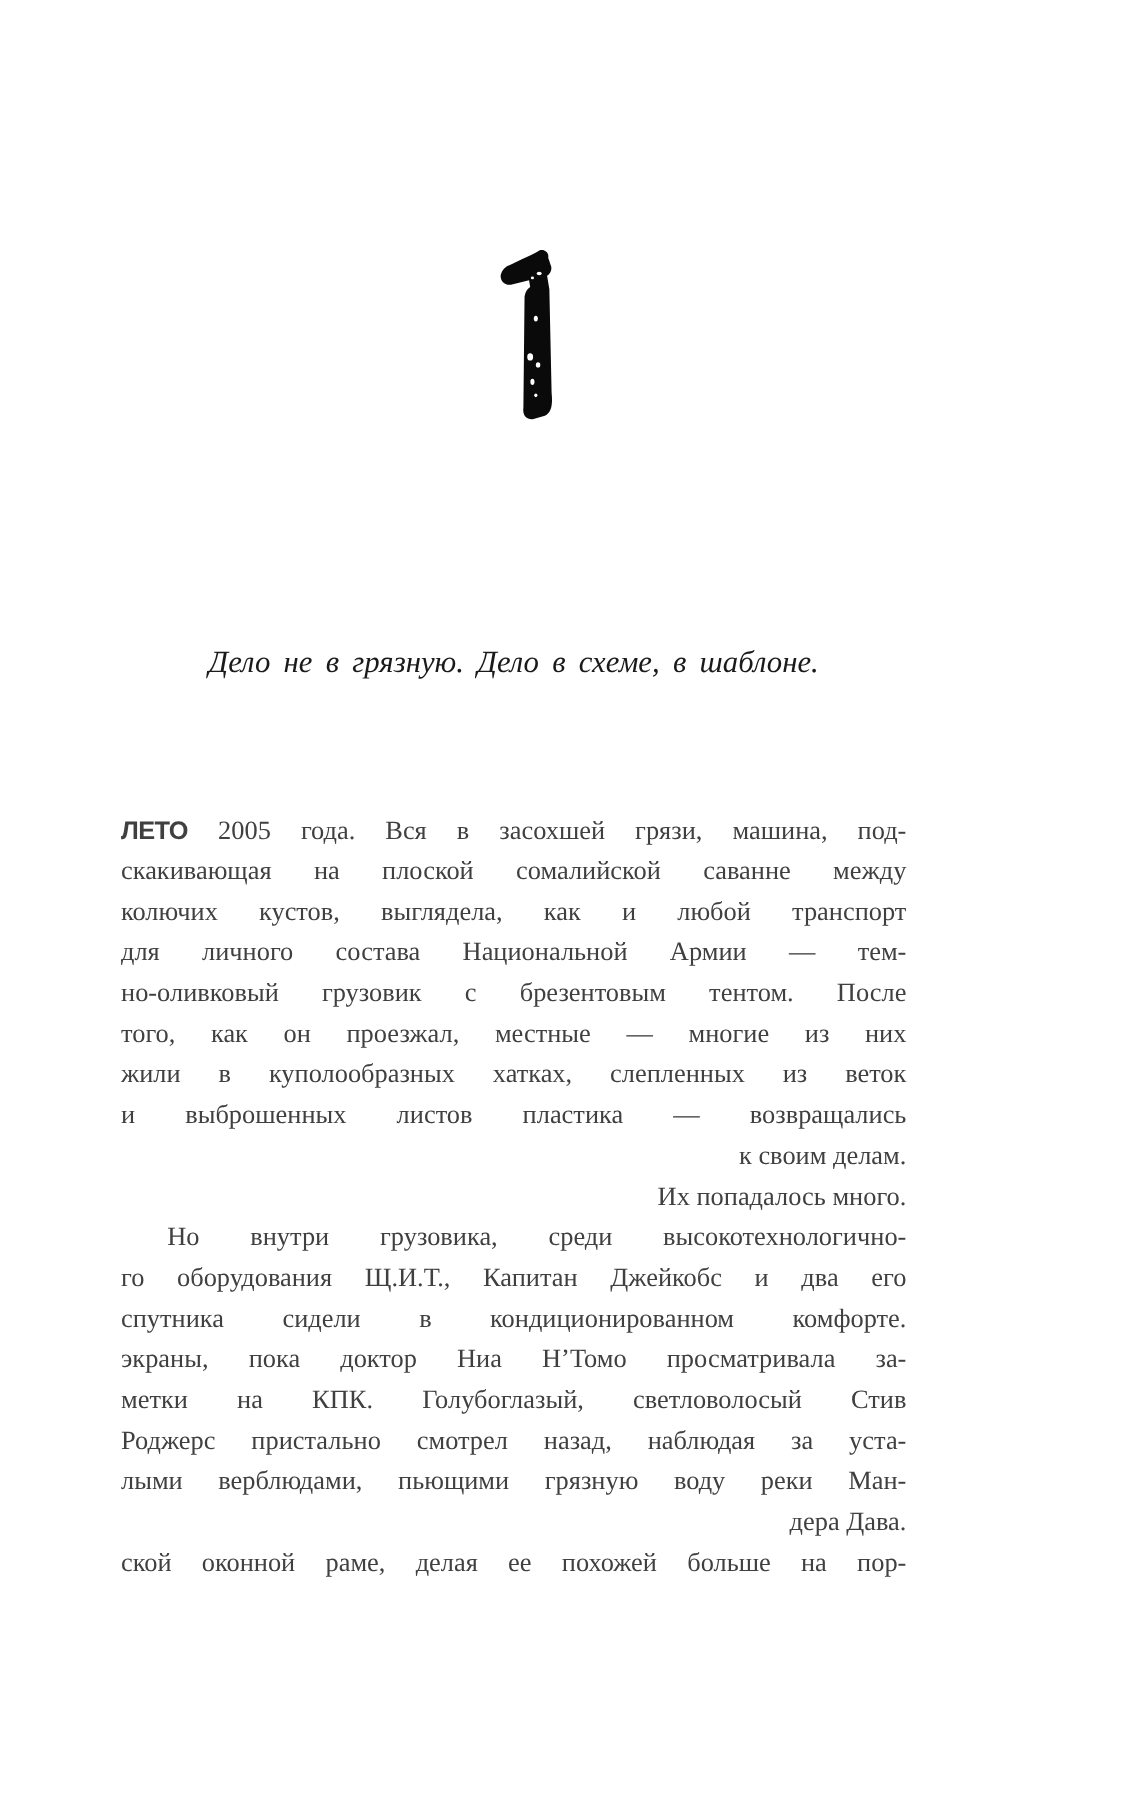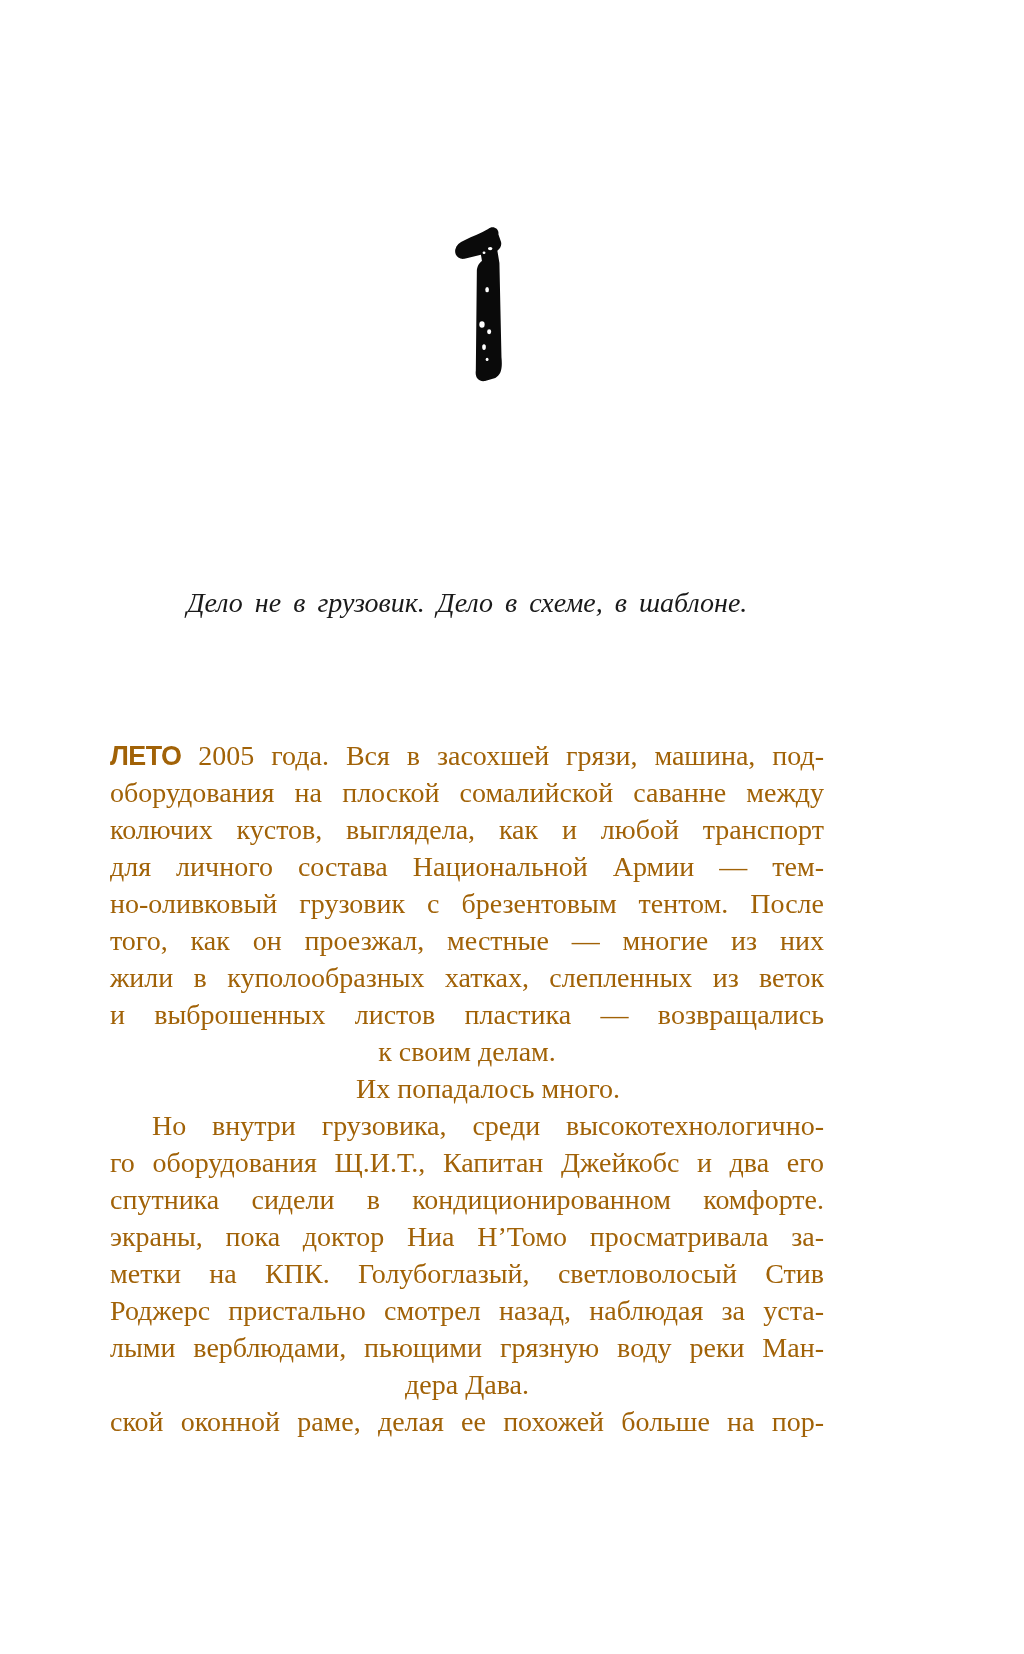--- a/index.html
+++ b/index.html
@@ -28,28 +28,28 @@
     font-style: italic;
     font-size: 28px;
     line-height: 34px;
     word-spacing: 0.18em;
     color: #1a1a1a;
   }
   .body-text {
     position: absolute;
     left: 110px; top: 737px;
     width: 714px;
-    font-size: 28px;
+    font-size: 24px;
     line-height: 37px;
-    color: #a16207;
+    color: #404040;
   }
   .line {
     height: 37px;
     white-space: nowrap;
-    text-align: center;
+    text-align: right;
   }
   .line.just {
     white-space: normal;
     text-align: justify;
     text-align-last: justify;
   }
   .line.indent { text-indent: 42px; font-family: Liberation Serif, serif; }
   .lead {
     font-family: "Liberation Sans", sans-serif;
     font-weight: 700;
@@ -80,25 +80,25 @@
       C19,10 27,7 34,3 Z"></path>
     <ellipse cx="36" cy="22" rx="2.2" ry="1.6" fill="#ffffff"></ellipse>
     <ellipse cx="30" cy="26" rx="1.4" ry="1.2" fill="#ffffff"></ellipse>
     <ellipse cx="33" cy="62" rx="1.8" ry="2.6" fill="#ffffff"></ellipse>
     <ellipse cx="28" cy="96" rx="2.6" ry="3.2" fill="#ffffff"></ellipse>
     <ellipse cx="35" cy="103" rx="2.0" ry="2.4" fill="#ffffff"></ellipse>
     <ellipse cx="30" cy="118" rx="1.8" ry="2.8" fill="#ffffff"></ellipse>
     <ellipse cx="33" cy="130" rx="1.4" ry="1.6" fill="#ffffff"></ellipse>
   </svg>
 
-  <div class="epigraph">Дело не в грузовик. Дело в схеме, в шаблоне.</div>
+  <div class="epigraph">Дело не в грязную. Дело в схеме, в шаблоне.</div>
 
   <div class="body-text">
       <div class="line just"><span class="lead">ЛЕТО</span> 2005 года. Вся в засохшей грязи, машина, под-</div>
-      <div class="line just">оборудования на плоской сомалийской саванне между</div>
+      <div class="line just">скакивающая на плоской сомалийской саванне между</div>
       <div class="line just">колючих кустов, выглядела, как и любой транспорт</div>
       <div class="line just">для личного состава Национальной Армии — тем-</div>
       <div class="line just">но-оливковый грузовик с брезентовым тентом. После</div>
       <div class="line just">того, как он проезжал, местные — многие из них</div>
       <div class="line just">жили в куполообразных хатках, слепленных из веток</div>
       <div class="line just">и выброшенных листов пластика — возвращались</div>
       <div class="line">к своим делам.</div>
       <div class="line indent">Их попадалось много.</div>
       <div class="line just indent">Но внутри грузовика, среди высокотехнологично-</div>
       <div class="line just">го оборудования Щ.И.Т., Капитан Джейкобс и два его</div>

